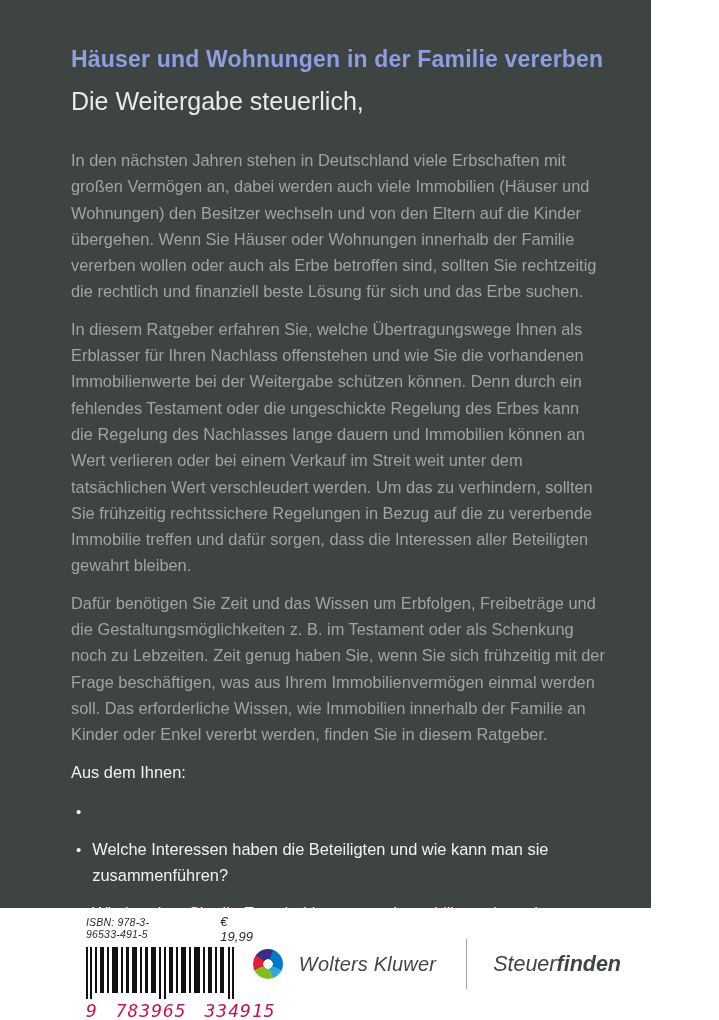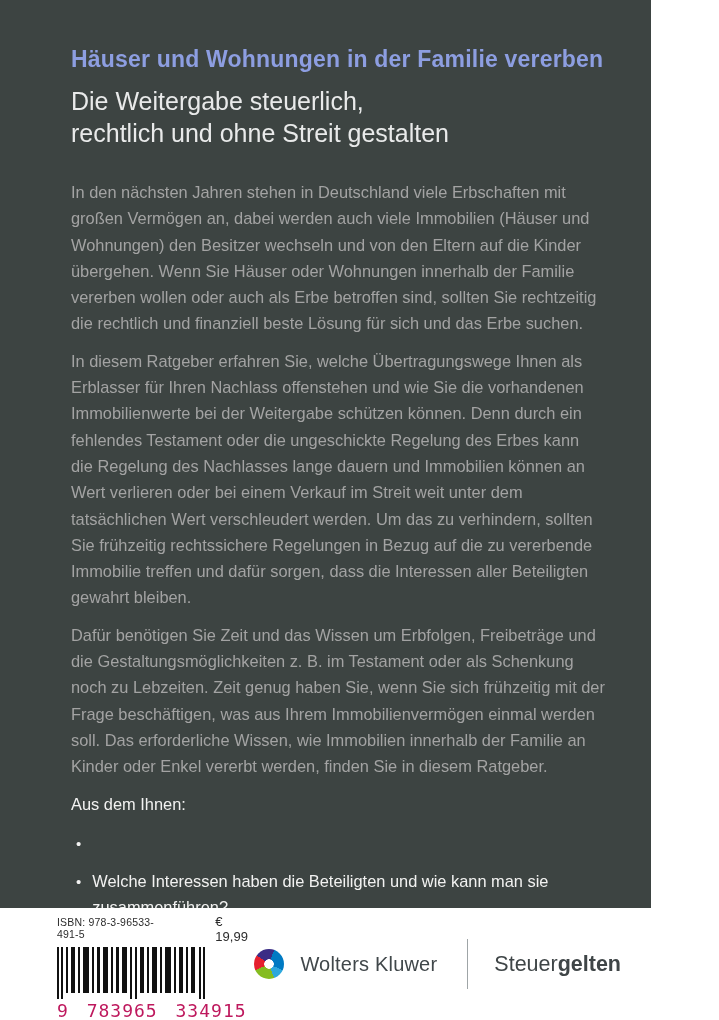--- a/index.html
+++ b/index.html
@@ -69,21 +69,22 @@
 
   
   .footer {
     position: absolute;
     left: 0; right: 0; bottom: 0;
     height: 112px;
     background: #ffffff;
     display: flex;
     align-items: center;
     justify-content: flex-start;
-    padding: 0 28px 0 57px;
+    padding: 0 28px 0 86px;
+    font-style: italic;
   }
 
   .isbn-block { display: flex; flex-direction: column; padding-top: 6px; }
   .isbn-row { display: flex; align-items: baseline; gap: 46px; margin-bottom: 3px; }
   .isbn-text { font-size: 10.5px; color: #2c2c2c; letter-spacing: 0.2px; }
   .price-text { font-size: 13px; color: #2c2c2c; }
 
   .barcode { position: relative; width: 150px; }
   .barcode svg { display: block; }
   .barcode-digits {
@@ -139,21 +140,20 @@
 <body>
 
 <div class="page">
 
   <div class="content">
 
     <div class="title">Häuser und Wohnungen in der Familie vererben</div>
 
     <div class="subtitle">
       <div>Die Weitergabe steuerlich,</div>
-      <div>rechtlich und ohne Streit gestalten</div>
     </div>
 
     <p class="body-par">In den nächsten Jahren stehen in Deutschland viele Erbschaften mit großen Vermögen an, dabei werden auch viele Immobilien (Häuser und Wohnungen) den Besitzer wechseln und von den Eltern auf die Kinder übergehen. Wenn Sie Häuser oder Wohnungen innerhalb der Familie vererben wollen oder auch als Erbe betroffen sind, sollten Sie rechtzeitig die rechtlich und finanziell beste Lösung für sich und das Erbe suchen.</p>
     <p class="body-par">In diesem Ratgeber erfahren Sie, welche Übertragungswege Ihnen als Erblasser für Ihren Nachlass offenstehen und wie Sie die vorhandenen Immobilienwerte bei der Weitergabe schützen können. Denn durch ein fehlendes Testament oder die ungeschickte Regelung des Erbes kann die Regelung des Nachlasses lange dauern und Immobilien können an Wert verlieren oder bei einem Verkauf im Streit weit unter dem tatsächlichen Wert verschleudert werden. Um das zu verhindern, sollten Sie frühzeitig rechtssichere Regelungen in Bezug auf die zu vererbende Immobilie treffen und dafür sorgen, dass die Interessen aller Beteiligten gewahrt bleiben.</p>
     <p class="body-par">Dafür benötigen Sie Zeit und das Wissen um Erbfolgen, Freibeträge und die Gestaltungsmöglichkeiten z. B. im Testament oder als Schenkung noch zu Lebzeiten. Zeit genug haben Sie, wenn Sie sich frühzeitig mit der Frage beschäftigen, was aus Ihrem Immobilienvermögen einmal werden soll. Das erforderliche Wissen, wie Immobilien innerhalb der Familie an Kinder oder Enkel vererbt werden, finden Sie in diesem Ratgeber.</p>
 
     <p class="inhalt-heading">Aus dem Ihnen:</p>
 
     <ul class="inhalt-list">
       <li>
@@ -216,18 +216,18 @@
           <rect x="146" y="0" width="2" height="52" fill="#111"></rect>
         </svg>
         <div class="barcode-digits">9 783965 334915</div>
       </div>
     </div>
 
     <div class="brand-block">
       <span class="wk-logo"></span>
       <span class="wk-name">Wolters Kluwer</span>
       <span class="brand-divider"></span>
-      <span class="st-name"><span>Steuer</span><b>gelten</b></span>
+      <span class="st-name"><span>Steuer</span><b>finden</b></span>
     </div>
 
   </div>
 
 </div>
 
 </body></html>

